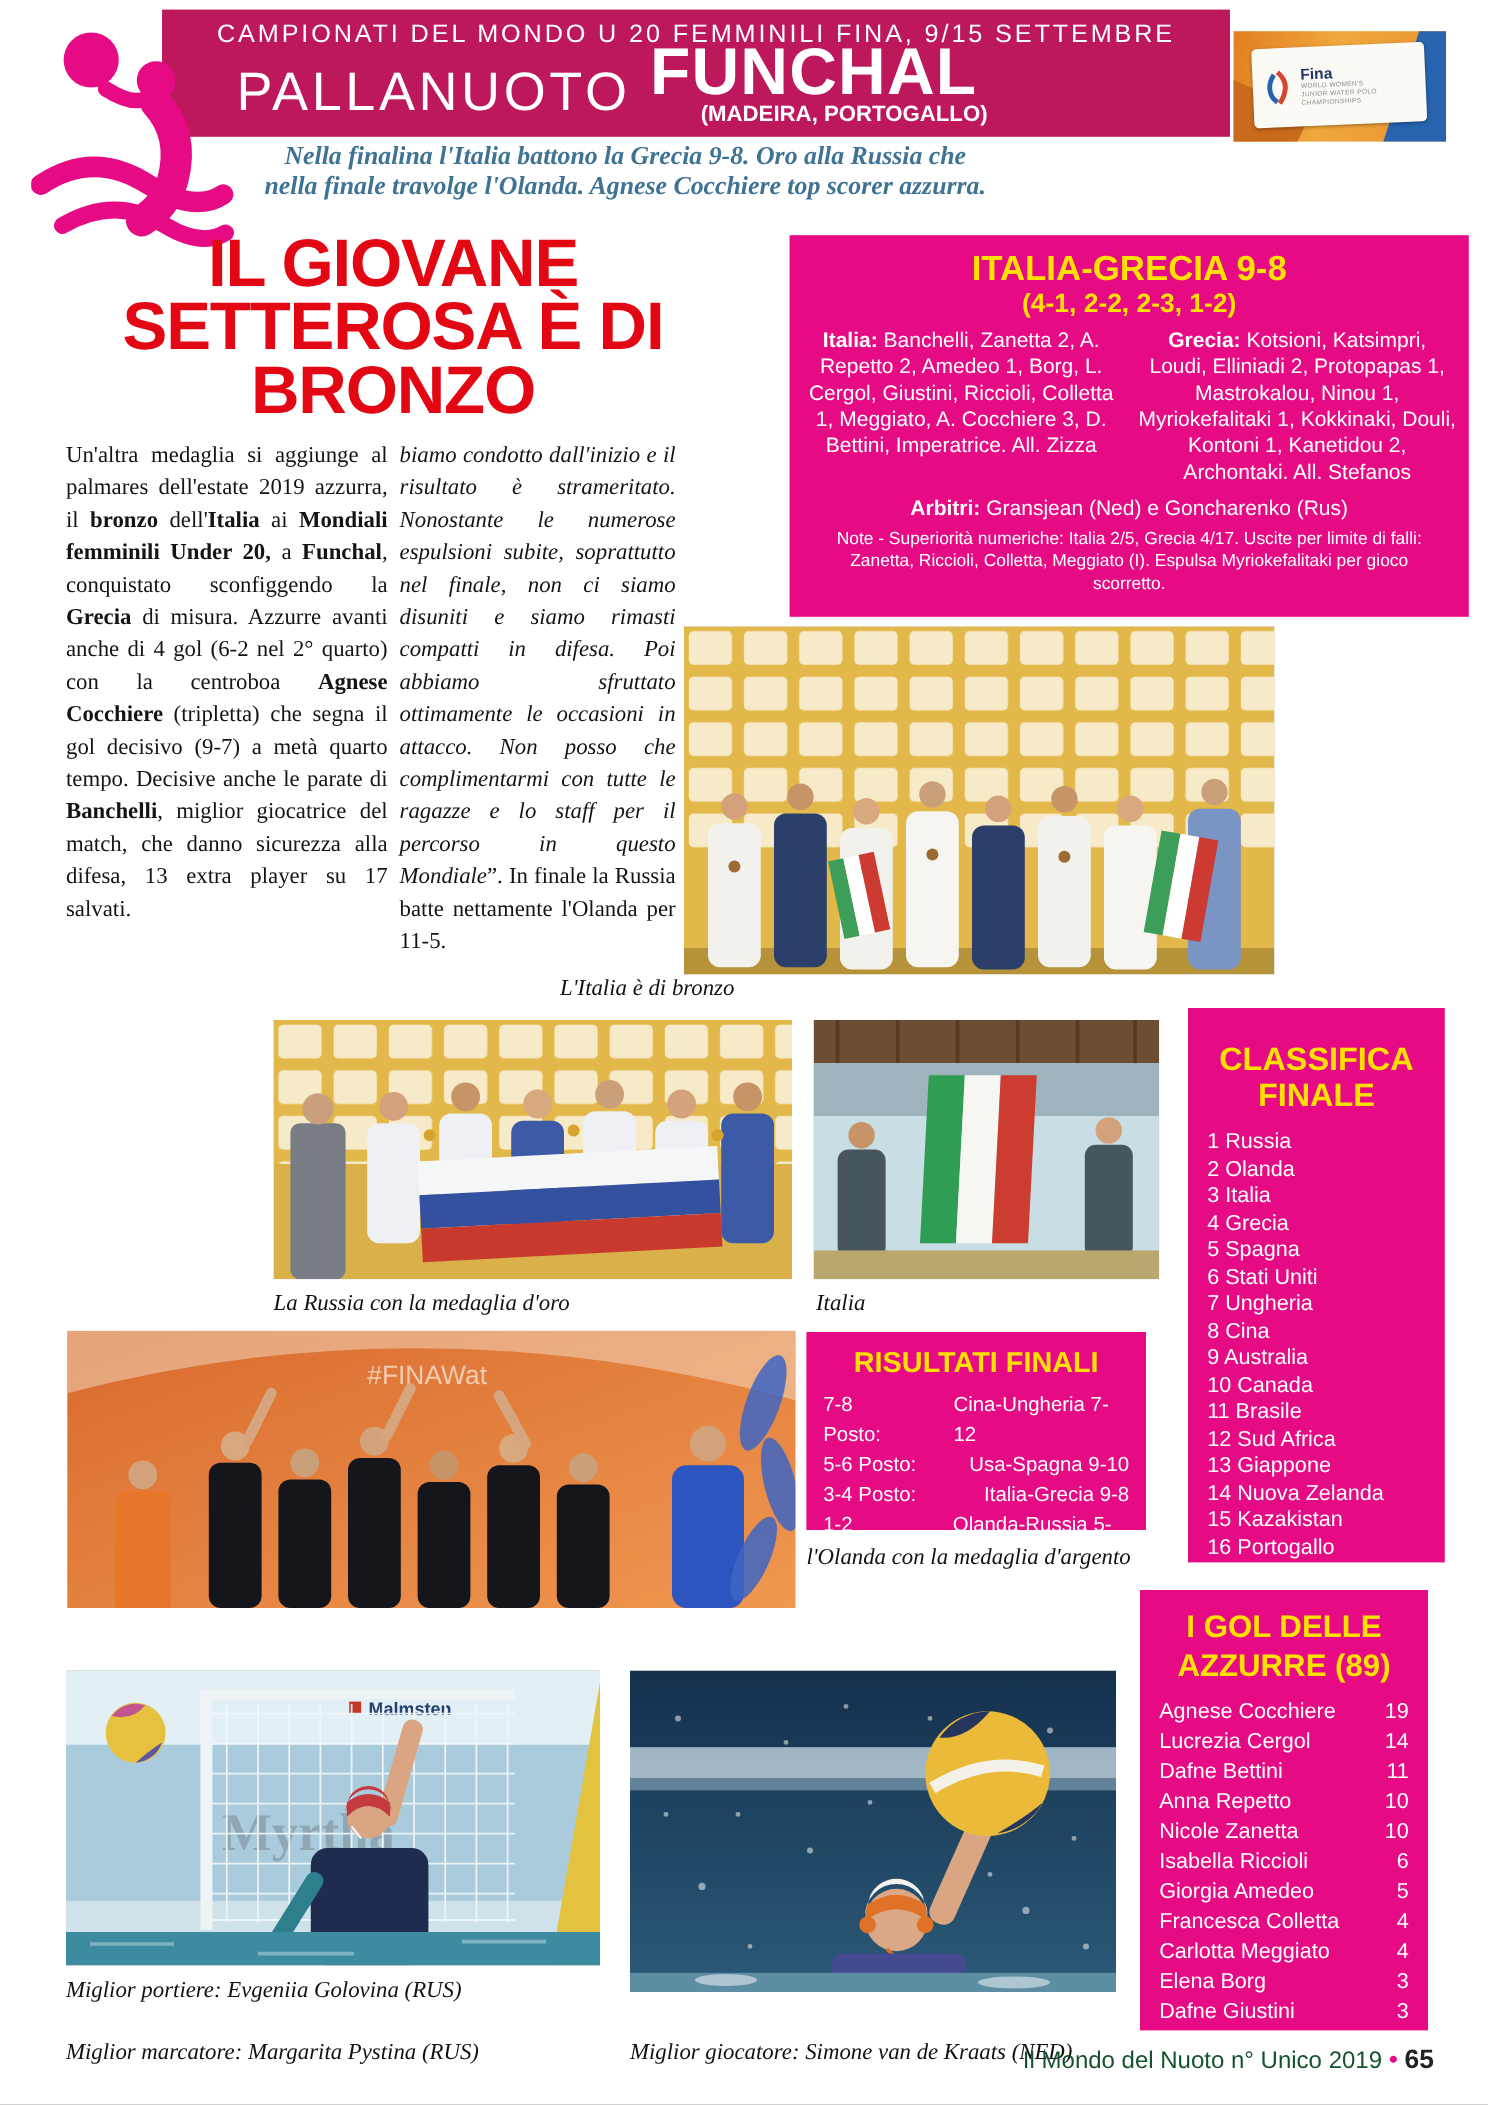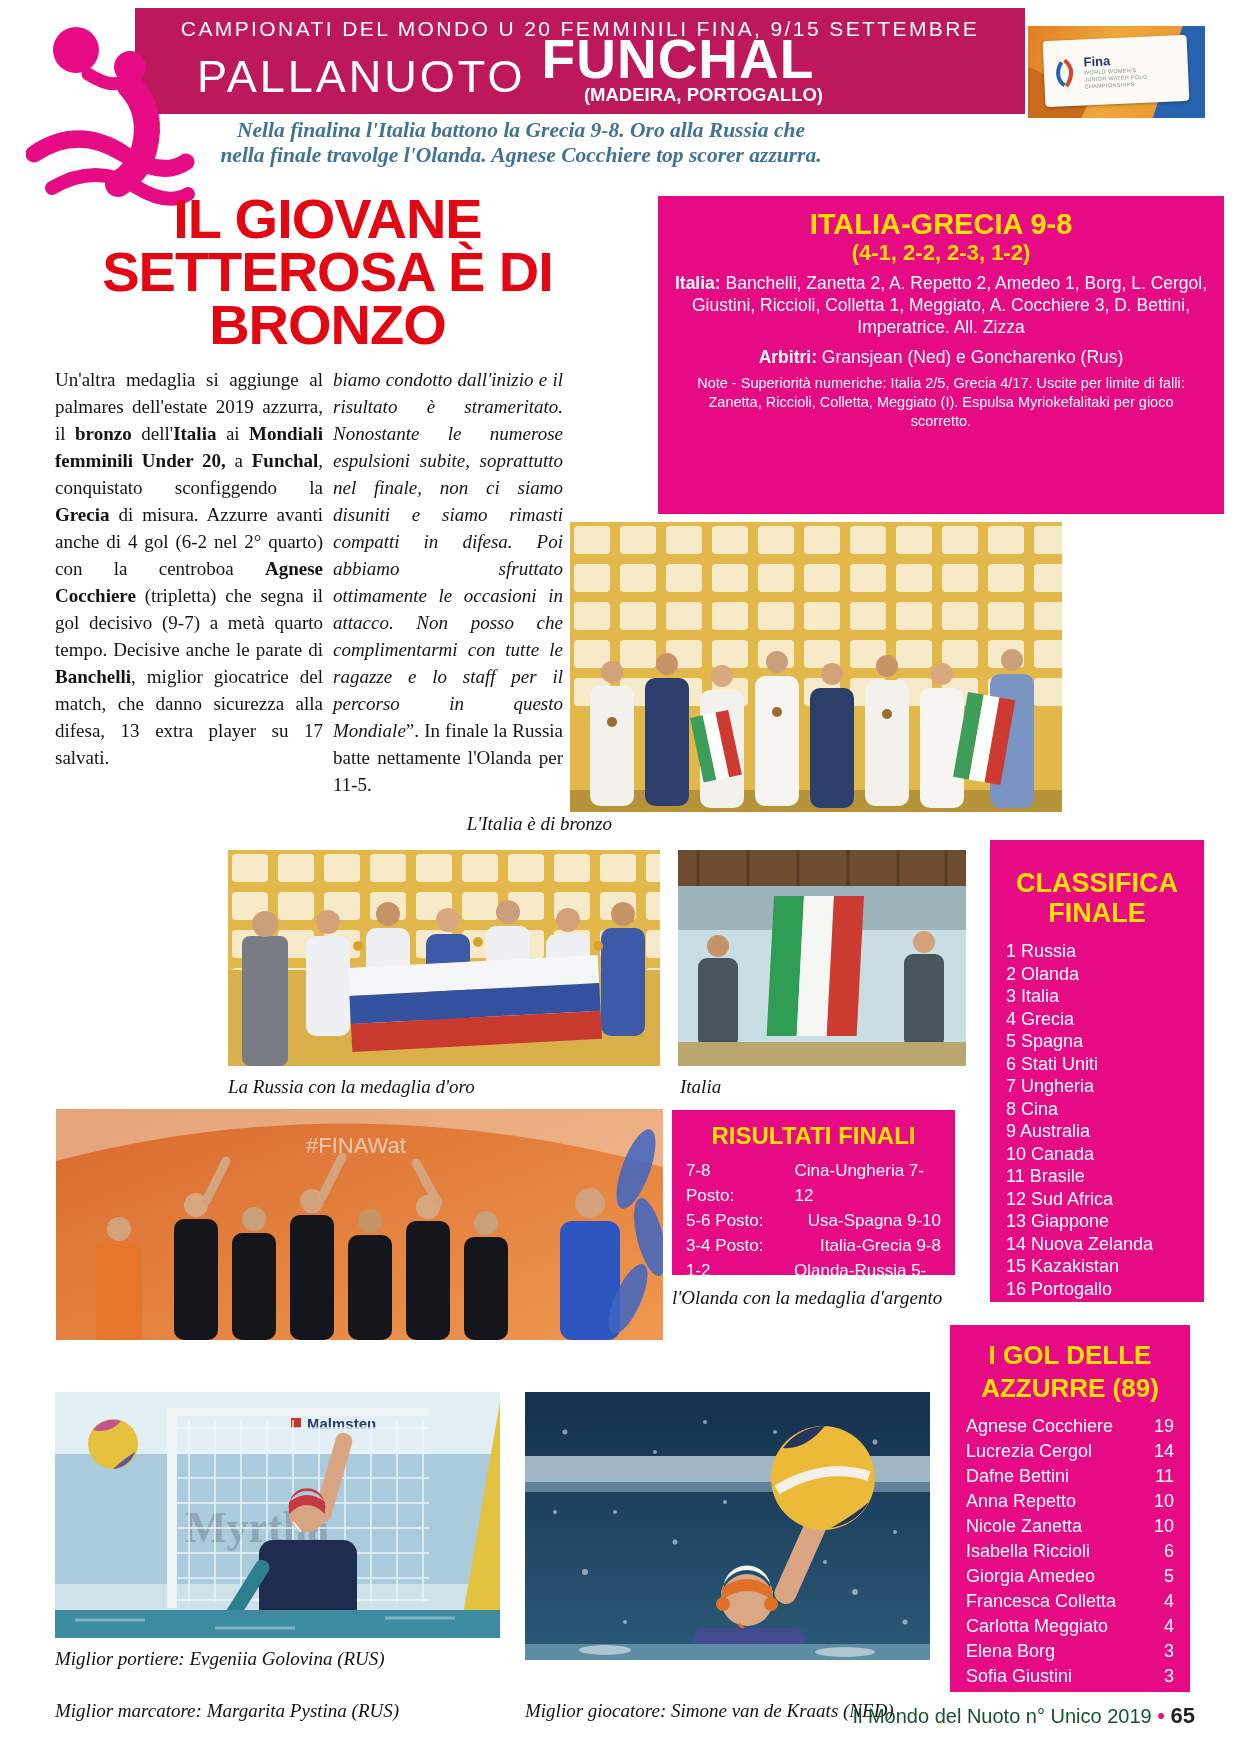--- a/index.html
+++ b/index.html
@@ -110,20 +110,21 @@
 
   <h1 class="headline" style="margin:0">IL GIOVANE
 SETTEROSA È DI
 BRONZO</h1>
 
   <div class="pinkbox abs matchbox">
     <div class="box-title">ITALIA-GRECIA 9-8</div>
     <div class="partials">(4-1, 2-2, 2-3, 1-2)</div>
     <div class="rosters">
       <div class="roster"><span style="font-weight: bold;">Italia: </span><span>Banchelli, Zanetta 2, A. Repetto 2, Amedeo 1, Borg, L. Cergol, Giustini, Riccioli, Colletta 1, Meggiato, A. Cocchiere 3, D. Bettini, Imperatrice. All. Zizza</span></div>
+      <div class="roster"><span style="font-weight: bold;">Grecia: </span><span>Kotsioni, Katsimpri, Loudi, Elliniadi 2, Protopapas 1, Mastrokalou, Ninou 1, Myriokefalitaki 1, Kokkinaki, Douli, Kontoni 1, Kanetidou 2, Archontaki. All. Stefanos</span></div>
     </div>
     <div class="arbitri"><span style="font-weight: bold;">Arbitri: </span><span>Gransjean (Ned) e Goncharenko (Rus)</span></div>
     <div class="note">Note - Superiorità numeriche: Italia 2/5, Grecia 4/17. Uscite per limite di falli: Zanetta, Riccioli, Colletta, Meggiato (I). Espulsa Myriokefalitaki per gioco scorretto.</div>
   </div>
 
   <div class="bodycol" style="left:55px;top:366px;width:268px;"><span>Un'altra medaglia si aggiunge al palmares dell'estate 2019 azzurra, il </span><span style="font-weight: bold;">bronzo</span><span> dell'</span><span style="font-weight: bold;">Italia</span><span> ai </span><span style="font-weight: bold;">Mondiali femminili Under 20,</span><span> a </span><span style="font-weight: bold;">Funchal</span><span>, conquistato sconfiggendo la </span><span style="font-weight: bold;">Grecia</span><span> di misura. Azzurre avanti anche di 4 gol (6-2 nel 2° quarto) con la centroboa </span><span style="font-weight: bold;">Agnese Cocchiere</span><span> (tripletta) che segna il gol decisivo (9-7) a metà quarto tempo. Decisive anche le parate di </span><span style="font-weight: bold;">Banchelli</span><span>, miglior giocatrice del match, che danno sicurezza alla difesa, 13 extra player su 17 salvati.</span></div>
   <div class="bodycol" style="left:333px;top:366px;width:230px;"><span style="font-style: italic;">biamo condotto dall'inizio e il risultato è strameritato. Nonostante le numerose espulsioni subite, soprattutto nel finale, non ci siamo disuniti e siamo rimasti compatti in difesa. Poi abbiamo sfruttato ottimamente le occasioni in attacco. Non posso che complimentarmi con tutte le ragazze e lo staff per il percorso in questo Mondiale</span><span>”. In finale la Russia batte nettamente l'Olanda per 11-5.</span></div>
   <div class="caption" style="left:350px;top:813px;width:262px;text-align:right;">L'Italia è di bronzo</div>
 
   <div class="photo" style="left:570px;top:522px;width:492px;height:290px;">
@@ -484,21 +485,21 @@
         </div>
         <div class="li-kv">
           <span>Carlotta Meggiato</span>
           <span>4</span>
         </div>
         <div class="li-kv">
           <span>Elena Borg</span>
           <span>3</span>
         </div>
         <div class="li-kv">
-          <span>Sofia Giustini</span>
+          <span>Dafne Giustini</span>
           <span>3</span>
         </div>
       </div>
   </div>
 
   <div class="caption" style="left:55px;top:1648px;">Miglior portiere: Evgeniia Golovina (RUS)</div>
   <div class="caption" style="left:55px;top:1700px;">Miglior marcatore: Margarita Pystina (RUS)</div>
   <div class="caption" style="left:525px;top:1700px;">Miglior giocatore: Simone van de Kraats (NED)</div>
 
   <div class="footer">

